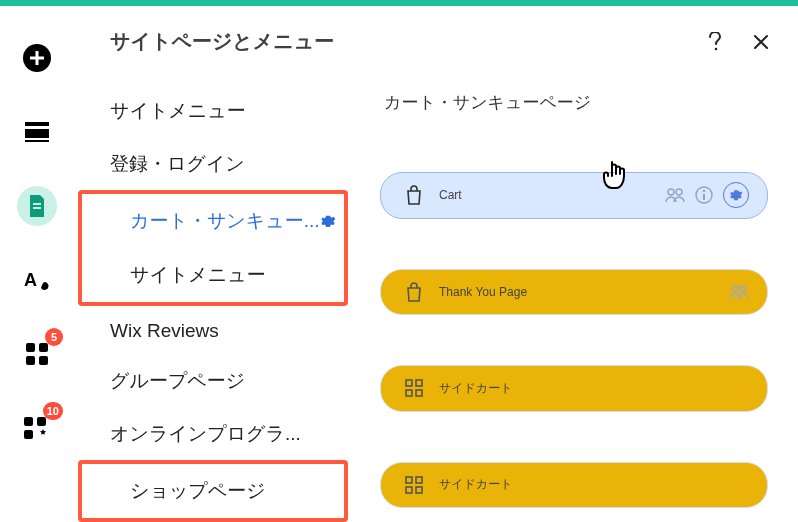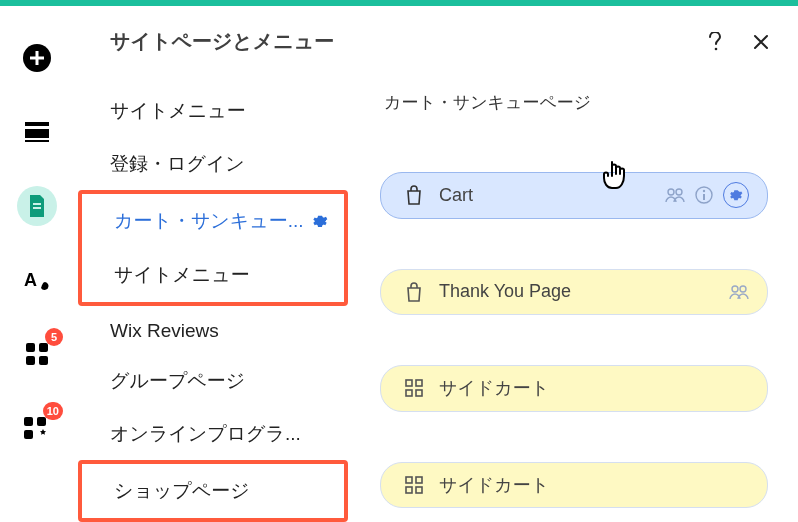--- a/index.html
+++ b/index.html
@@ -125,21 +125,21 @@
   .menu-item .gear {
     margin-left: auto;
     color: #2b6ed9;
   }
   .hl-box {
     border: 4px solid #ff5a3c;
     border-radius: 4px;
     margin: 0 4px 0 4px;
   }
   .hl-box .menu-item {
-    padding-left: 32px;
+    padding-left: 48px;
     padding-right: 16px;
   }
   .right-pane {
     flex: 1;
     padding: 16px 30px 0 28px;
     display: flex;
     flex-direction: column;
     gap: 36px;
   }
   .right-title {
@@ -150,37 +150,37 @@
   .page-row {
     border: 1px solid #d5dff0;
     border-radius: 22px;
     height: 56px;
     display: flex;
     align-items: center;
     padding: 0 18px 0 22px;
     margin-bottom: 14px;
     color: #444;
     cursor: pointer;
-    background: #fef9c3;
+    background: #eab308;
   }
   .page-row.active {
     background: #d9e7ff;
     border-color: #9ab8ef;
   }
   .page-row .row-icon {
     width: 22px;
     display: flex;
     align-items: center;
     justify-content: center;
     margin-right: 14px;
     color: #555;
   }
   .page-row.active .row-icon { color: #333; }
   .page-row .row-label {
-    font-size: 18px;
+    font-size: 12px;
     flex: 1;
   }
   .row-actions {
     display: flex;
     align-items: center;
     gap: 10px;
     color: #6d84b4;
   }
   .row-action-circle {
     width: 26px;

